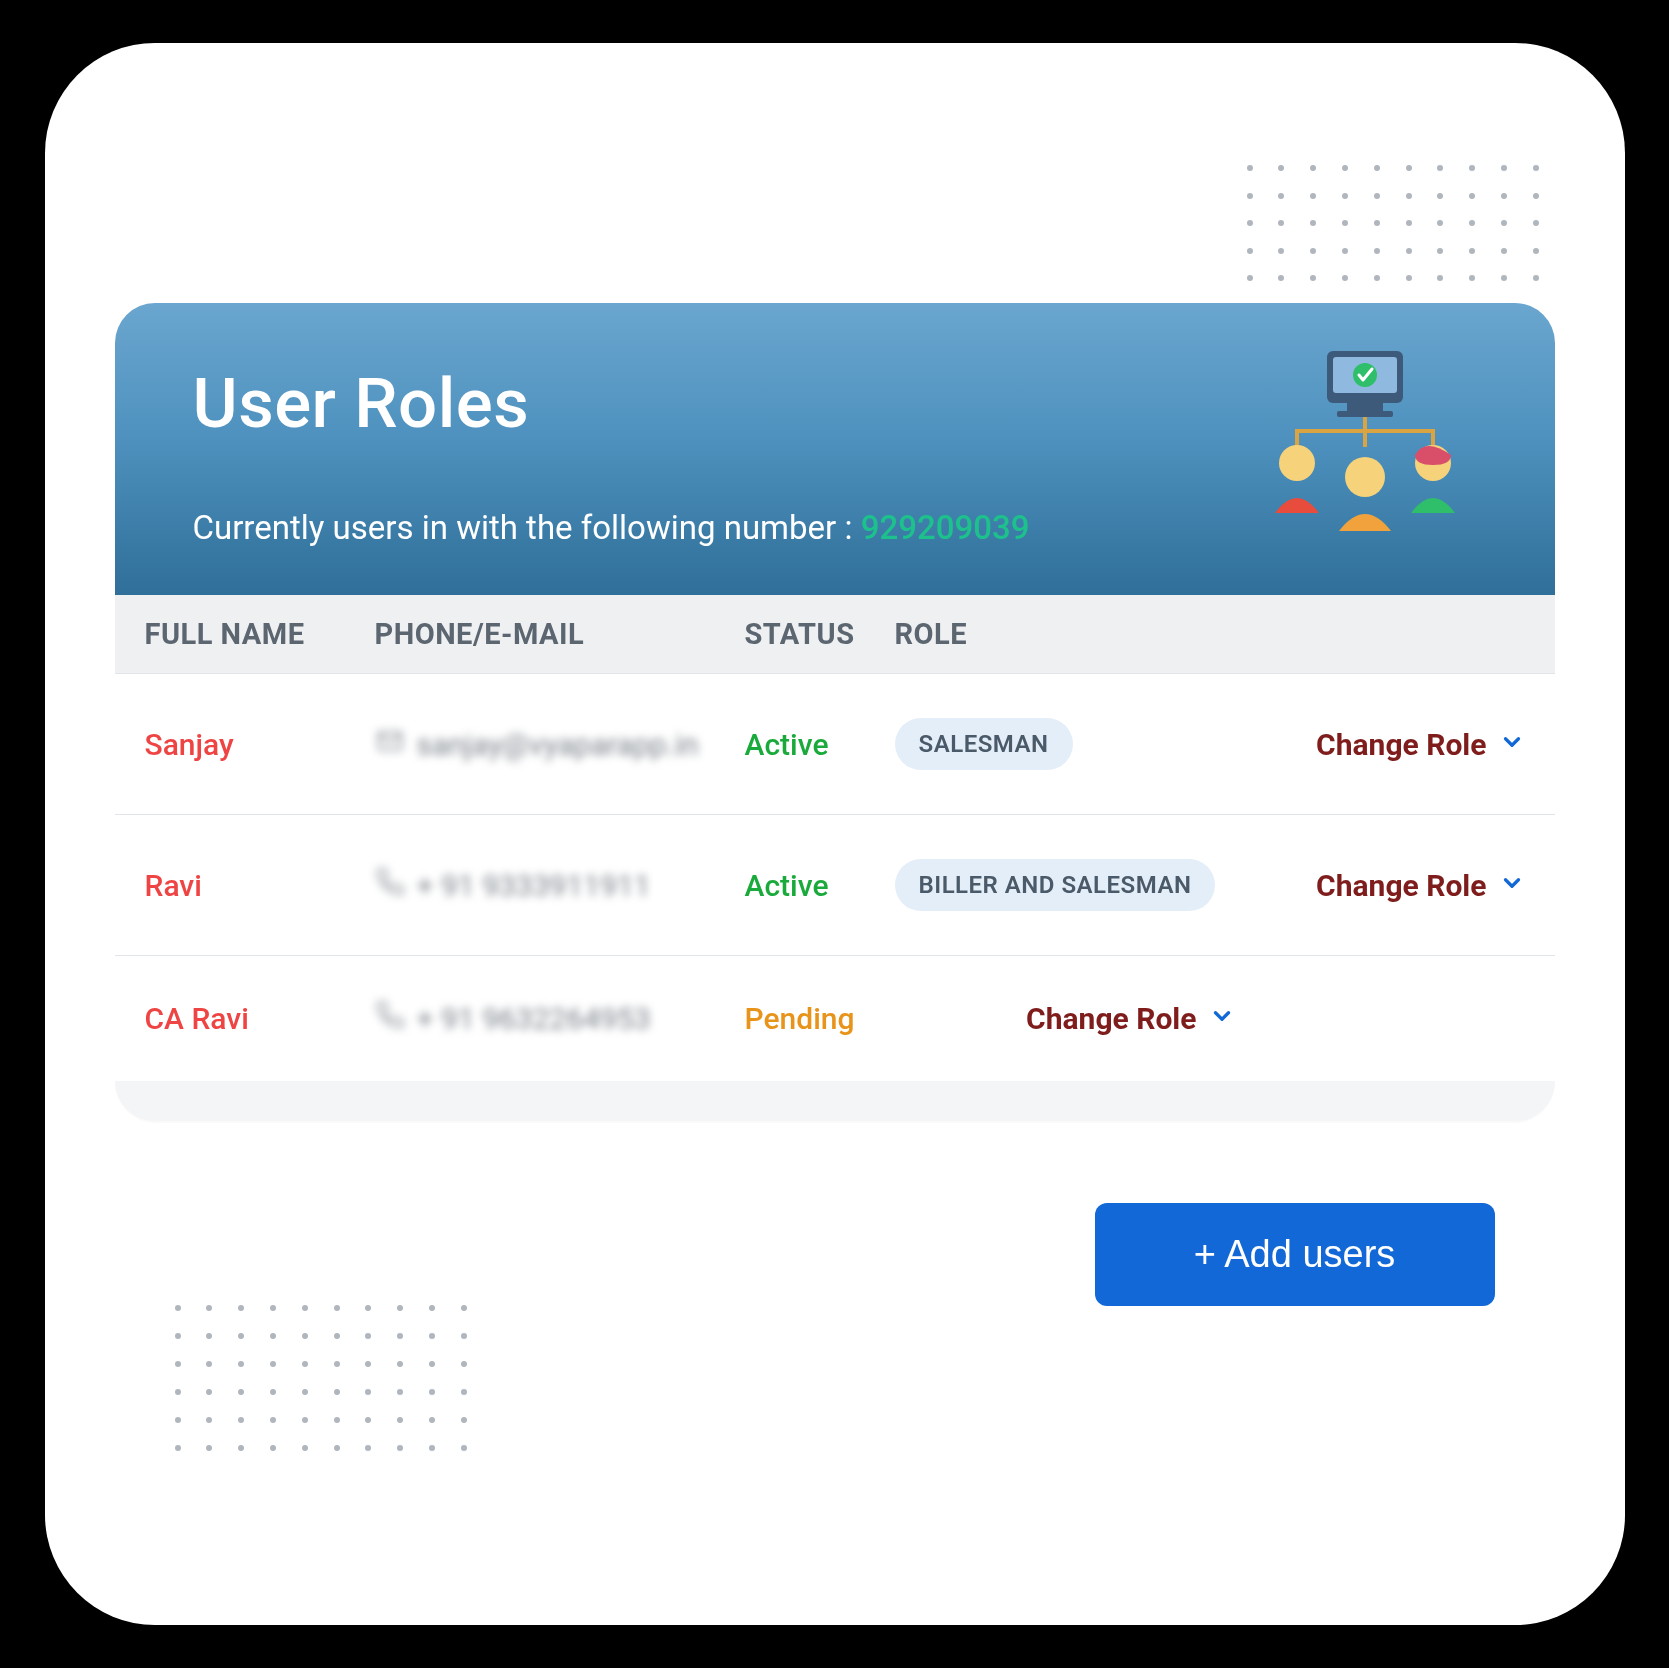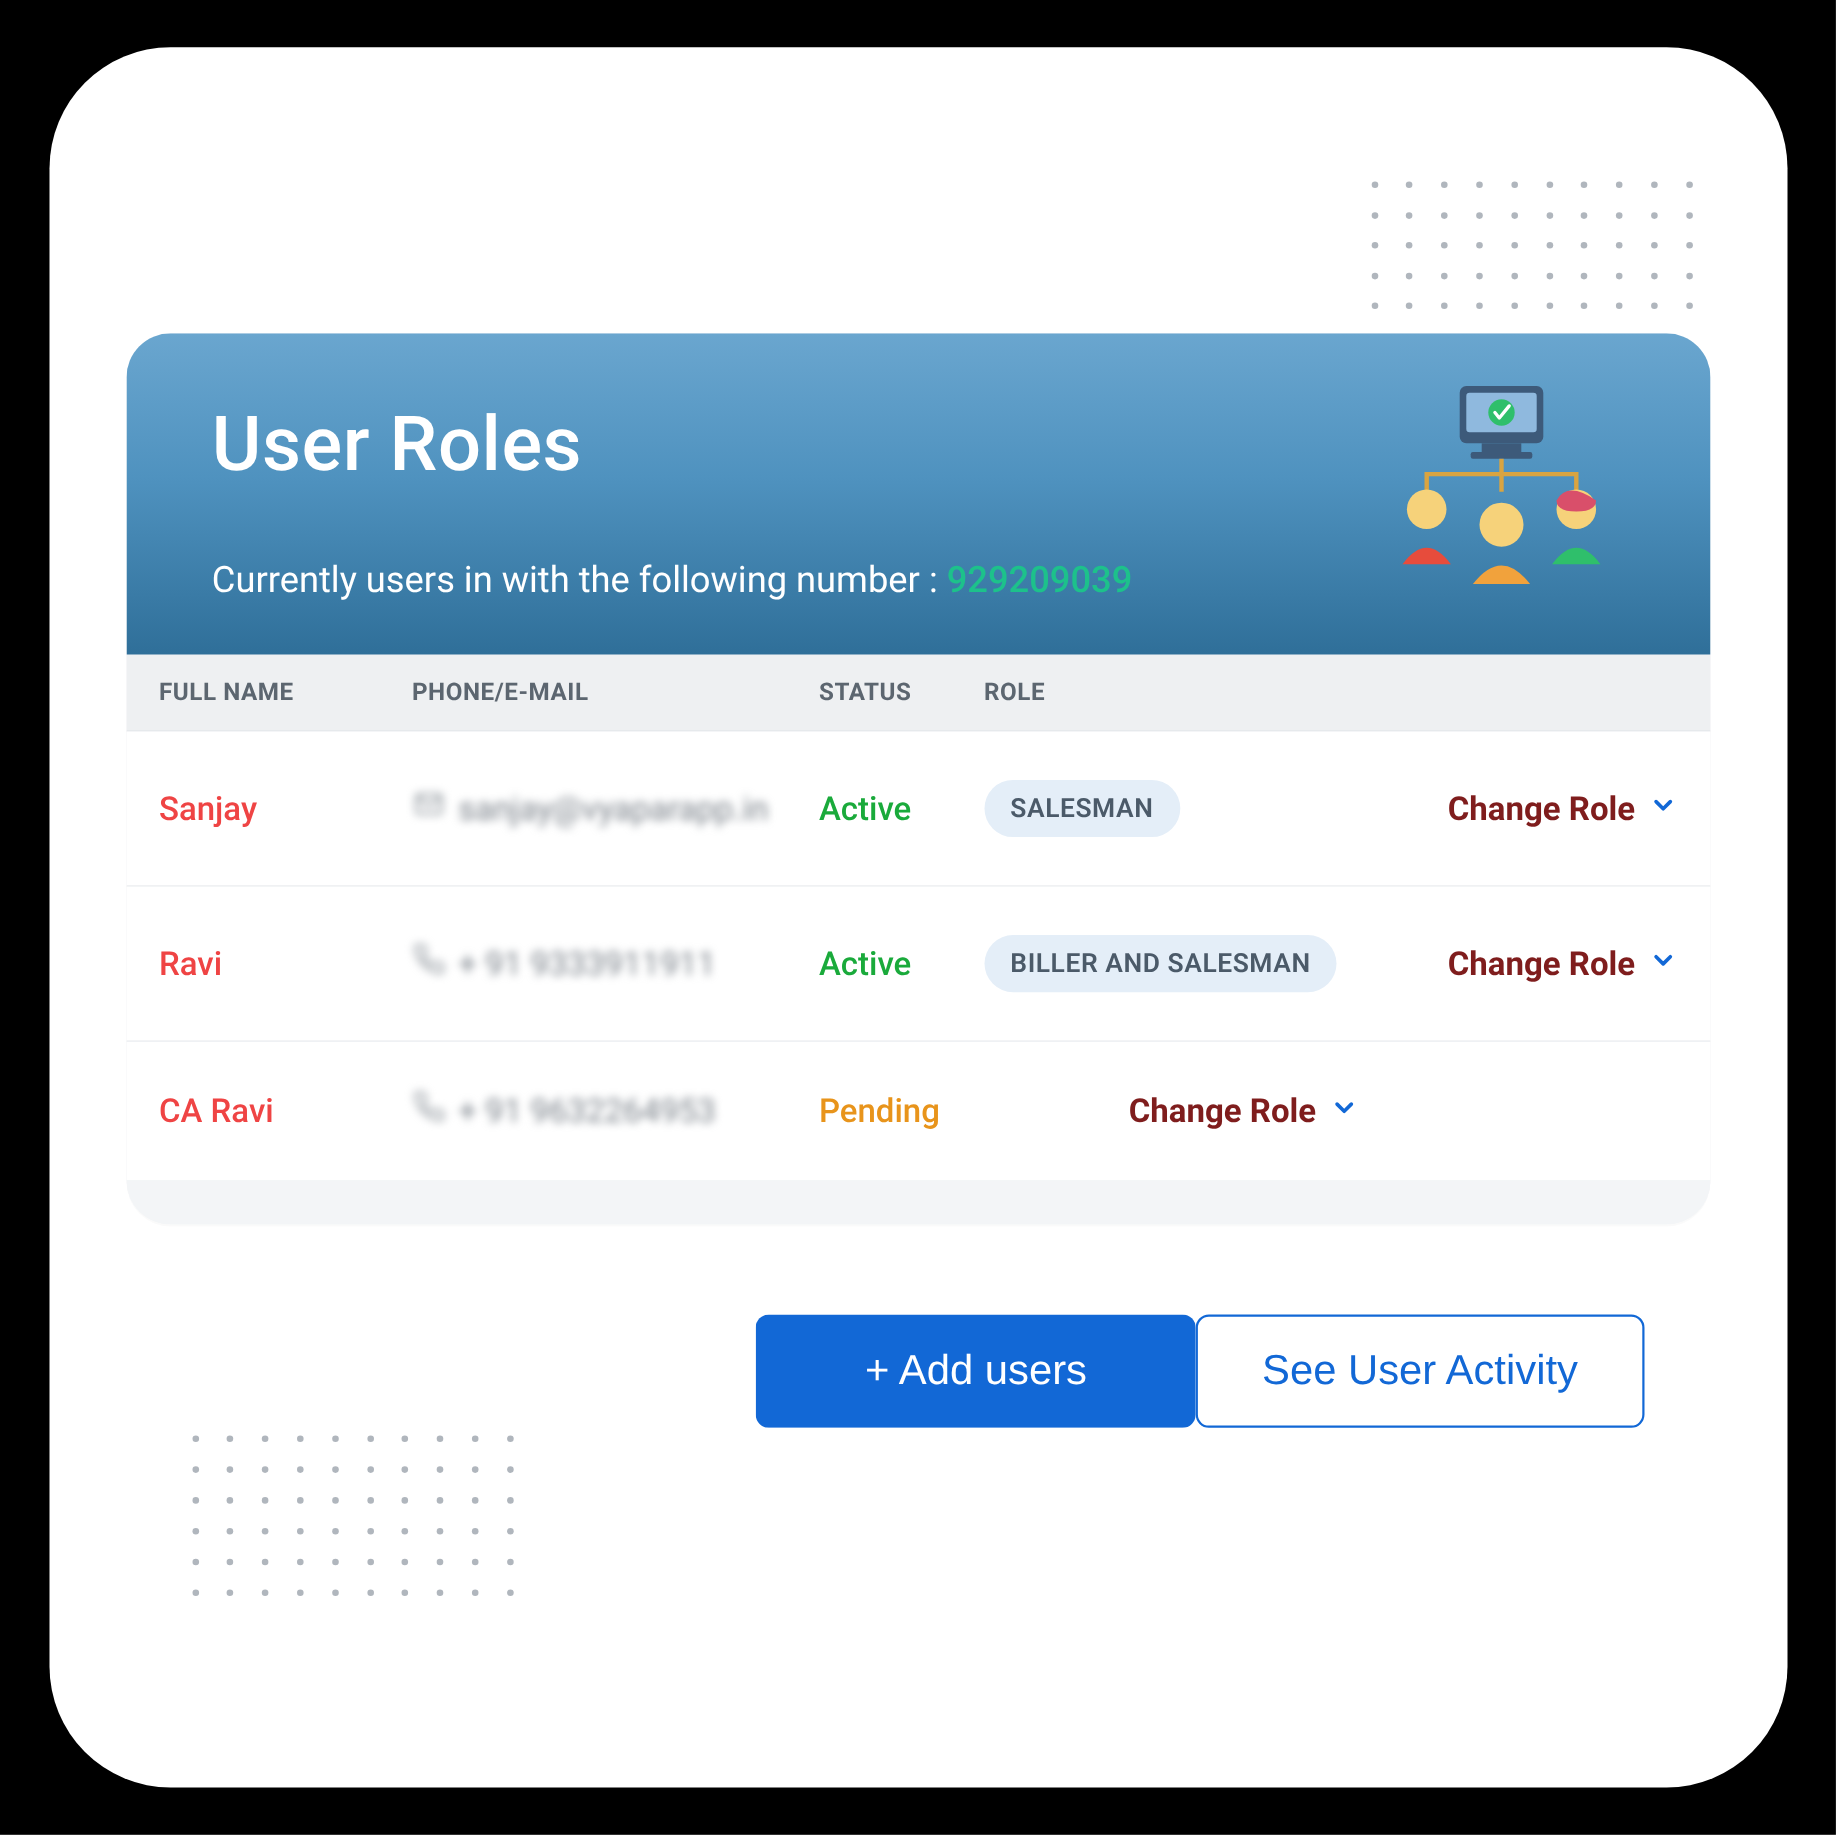--- a/index.html
+++ b/index.html
@@ -85,21 +85,21 @@
     right: 80px;
     top: 40px;
     width: 220px;
     height: 200px;
   }
   .thead {
     display: grid;
     grid-template-columns: 230px 370px 150px 1fr;
     background: #eef0f2;
     padding: 22px 30px;
-    font-size: 22px;
+    font-size: 29px;
     font-weight: 700;
     color: #5c6670;
     letter-spacing: .5px;
     border-bottom: 1px solid #e1e4e8;
   }
   .trow {
     display: grid;
     grid-template-columns: 230px 370px 150px 340px 1fr;
     align-items: center;
     padding: 44px 30px;
@@ -386,16 +386,15 @@
               </svg></span>
           </div>
         </div>
       </div>
 
     <div class="table-footer"></div>
   </div>
 
   <div class="action-row">
     <button class="btn btn-primary">+ Add users</button>
-    <button class="btn btn-outline">See User Activity</button>
   </div>
 
 </div>
 
 </body></html>

